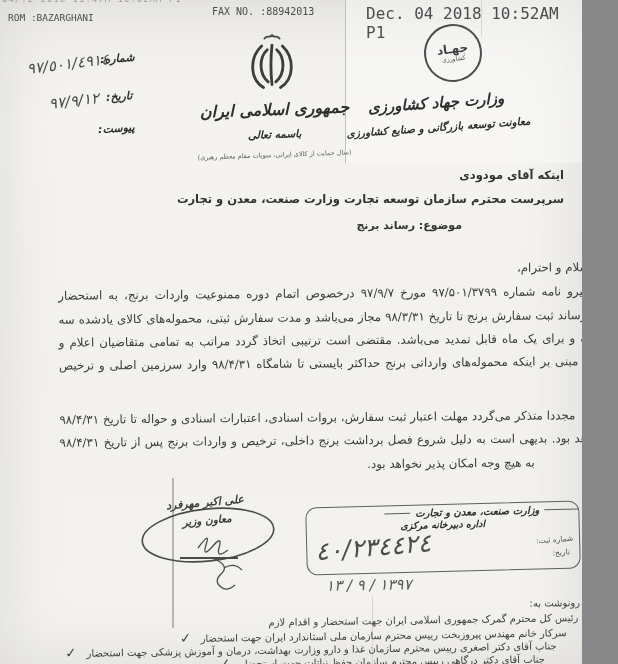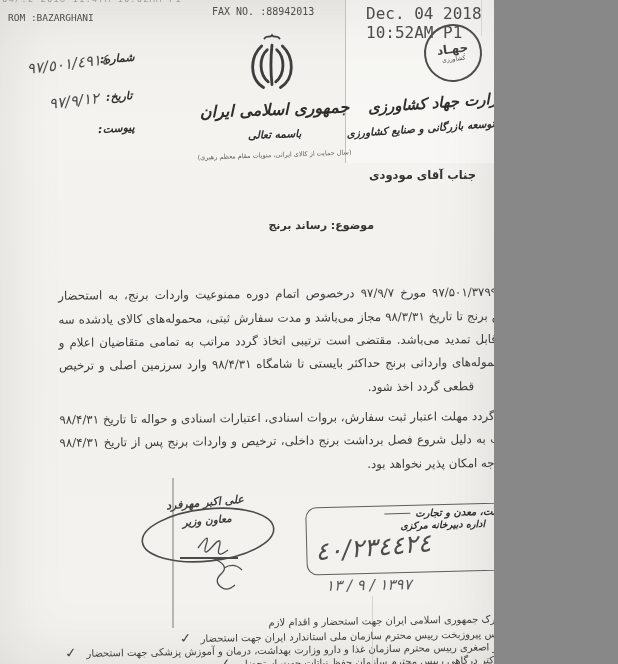--- a/index.html
+++ b/index.html
@@ -1,17 +1,17 @@
 <!DOCTYPE html>
 <html><head>
 <meta charset="utf-8">
 <style>
   html,body{margin:0;padding:0;background:#888;}
   #paper{
-    position:relative;width:494px;height:664px;overflow:hidden;
+    position:relative;width:582px;height:664px;overflow:hidden;
     background:linear-gradient(180deg,#efeeea 0%,#f4f3ef 18%,#f2f1ed 55%,#f3f2ee 100%);
     font-family:"DejaVu Sans",sans-serif;color:#3a3a3a;
     box-shadow:inset 0 0 60px rgba(120,118,110,.18);
   }
   .abs{position:absolute;}
   .fax{font-family:"DejaVu Sans Mono",monospace;color:#4c4c4c;}
   .rtl{direction:rtl;}
   .callig{font-weight:bold;font-style:italic;color:#2e2e2e;}
   .hand{font-style:italic;color:#4a4a4a;letter-spacing:1px;}
   .bodyline{
@@ -63,30 +63,30 @@
   <div class="abs rtl" style="left:172px;top:151px;width:205px;text-align:center;font-size:6.5px;color:#5e5e5e;transform:rotate(-2deg);">(سال حمایت از کالای ایرانی، منویات مقام معظم رهبری)</div>
 
   <div class="abs" style="left:424px;top:24px;width:54px;height:54px;border:2.2px solid #4d4d4d;border-radius:50%;
               display:flex;flex-direction:column;align-items:center;justify-content:center;transform:rotate(-7deg);">
     <span class="rtl" style="font-weight:bold;font-size:12px;color:#3f3f3f;line-height:12px;">جهـاد</span>
     <span class="rtl" style="font-size:6px;color:#4a4a4a;line-height:8px;">کشاورزی</span>
   </div>
   <div class="abs callig rtl" style="left:356px;top:94px;width:160px;text-align:center;font-size:15px;transform:rotate(-4deg);">وزارت جهاد کشاورزی</div>
   <div class="abs callig rtl" style="left:336px;top:121px;width:205px;text-align:center;font-size:10.5px;transform:rotate(-4deg);">معاونت توسعه بازرگانی و صنایع کشاورزی</div>
 
-  <div class="abs rtl" style="right:18px;top:168px;font-size:11.5px;font-weight:bold;color:#333;">جناب آقای مودودی</div>
+  <div class="abs rtl" style="right:18px;top:168px;font-size:11.5px;font-weight:bold;color:#333;">اینکه آقای مودودی</div>
+  <div class="abs rtl" style="right:18px;top:192px;font-size:11.5px;font-weight:bold;color:#333;">سرپرست محترم سازمان توسعه تجارت وزارت صنعت، معدن و تجارت</div>
   <div class="abs rtl" style="right:120px;top:219px;font-size:11px;font-weight:bold;color:#333;">موضوع: رساند برنج</div>
 
   <div class="abs" style="left:0;top:0;width:618px;height:664px;transform:rotate(-0.5deg);transform-origin:600px 260px;">
     <div class="abs rtl" style="right:18px;top:260px;font-size:11.8px;font-weight:normal;color:#3b3b3b;">با سلام و احترام،</div>
     <div class="abs bodyline" style="top:284px;padding-right:16px;width:528px;">پیرو نامه شماره ۹۷/۵۰۱/۳۷۹۹ مورخ ۹۷/۹/۷ درخصوص اتمام دوره ممنوعیت واردات برنج، به استحضار</div>
     <div class="abs bodyline" style="top:308px;">می‌رساند ثبت سفارش برنج تا تاریخ ۹۸/۳/۳۱ مجاز می‌باشد و مدت سفارش ثبتی، محموله‌های کالای یادشده سه</div>
     <div class="abs bodyline" style="top:331px;">ماهه و برای یک ماه قابل تمدید می‌باشد. مقتضی است ترتیبی اتخاذ گردد مراتب به تمامی متقاضیان اعلام و تعهد</div>
     <div class="abs bodyline" style="top:354px;">لازم مبنی بر اینکه محموله‌های وارداتی برنج حداکثر بایستی تا شامگاه ۹۸/۴/۳۱ وارد سرزمین اصلی و ترخیص</div>
-    <div class="abs bodyline lastline" style="top:378px;right:145px;left:auto;">قطعی گردد اخذ شود.</div>
     <div class="abs bodyline" style="top:408px;padding-right:28px;width:516px;">مجددا متذکر می‌گردد مهلت اعتبار ثبت سفارش، بروات اسنادی، اعتبارات اسنادی و حواله تا تاریخ ۹۸/۴/۳۱</div>
     <div class="abs bodyline" style="top:431px;">خواهد بود. بدیهی است به دلیل شروع فصل برداشت برنج داخلی، ترخیص و واردات برنج پس از تاریخ ۹۸/۴/۳۱</div>
     <div class="abs bodyline lastline" style="top:455px;right:85px;left:auto;">به هیچ وجه امکان پذیر نخواهد بود.</div>
   </div>
 
   <div class="abs" style="left:128px;top:490px;width:170px;height:110px;">
     <svg width="170" height="110" viewBox="0 0 170 110" style="position:absolute;left:0;top:0;">
       <g stroke="#4a4a4a" fill="none">
         <ellipse cx="80" cy="45" rx="66" ry="26" stroke-width="1.6" transform="rotate(-6 80 45)"></ellipse>
         <path d="M70 58 q13 -18 8 -3 q-4 13 6 2 q11 -13 7 1 q-3 11 9 2" stroke-width="1.3"></path>

